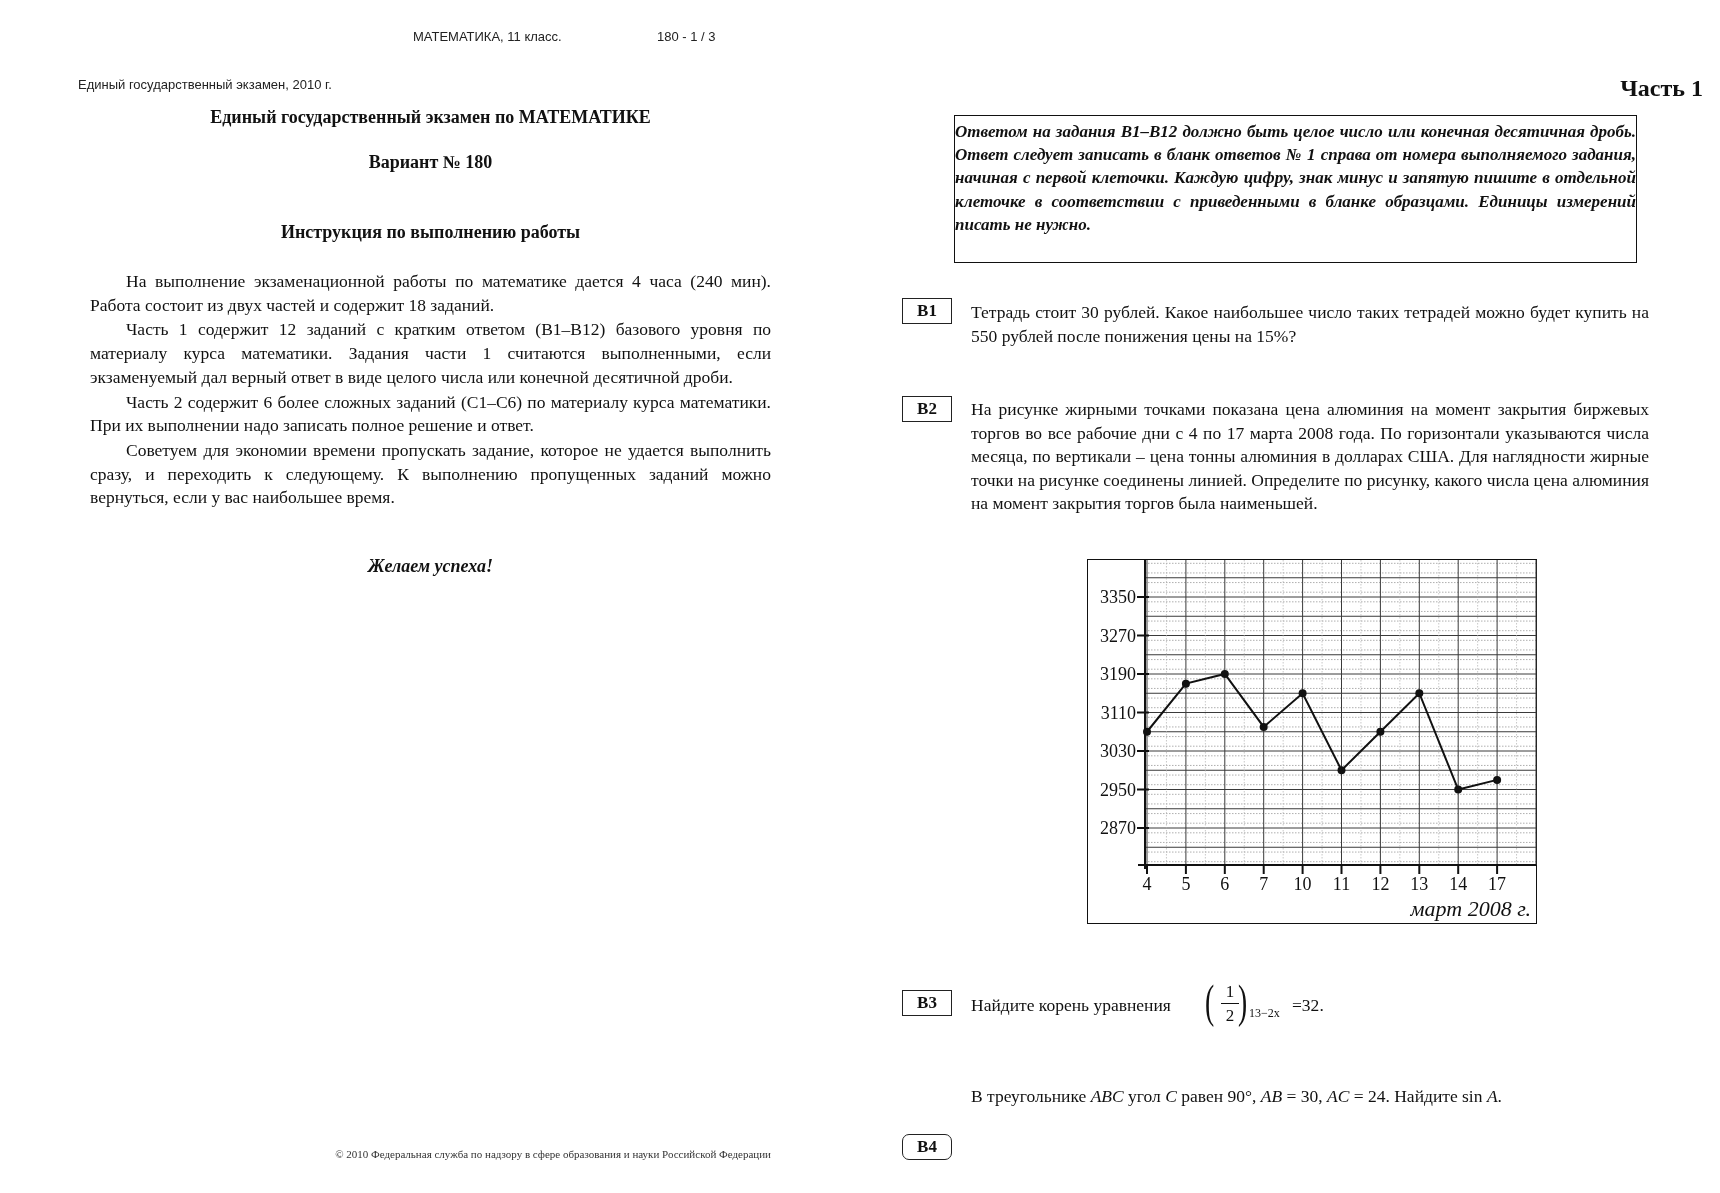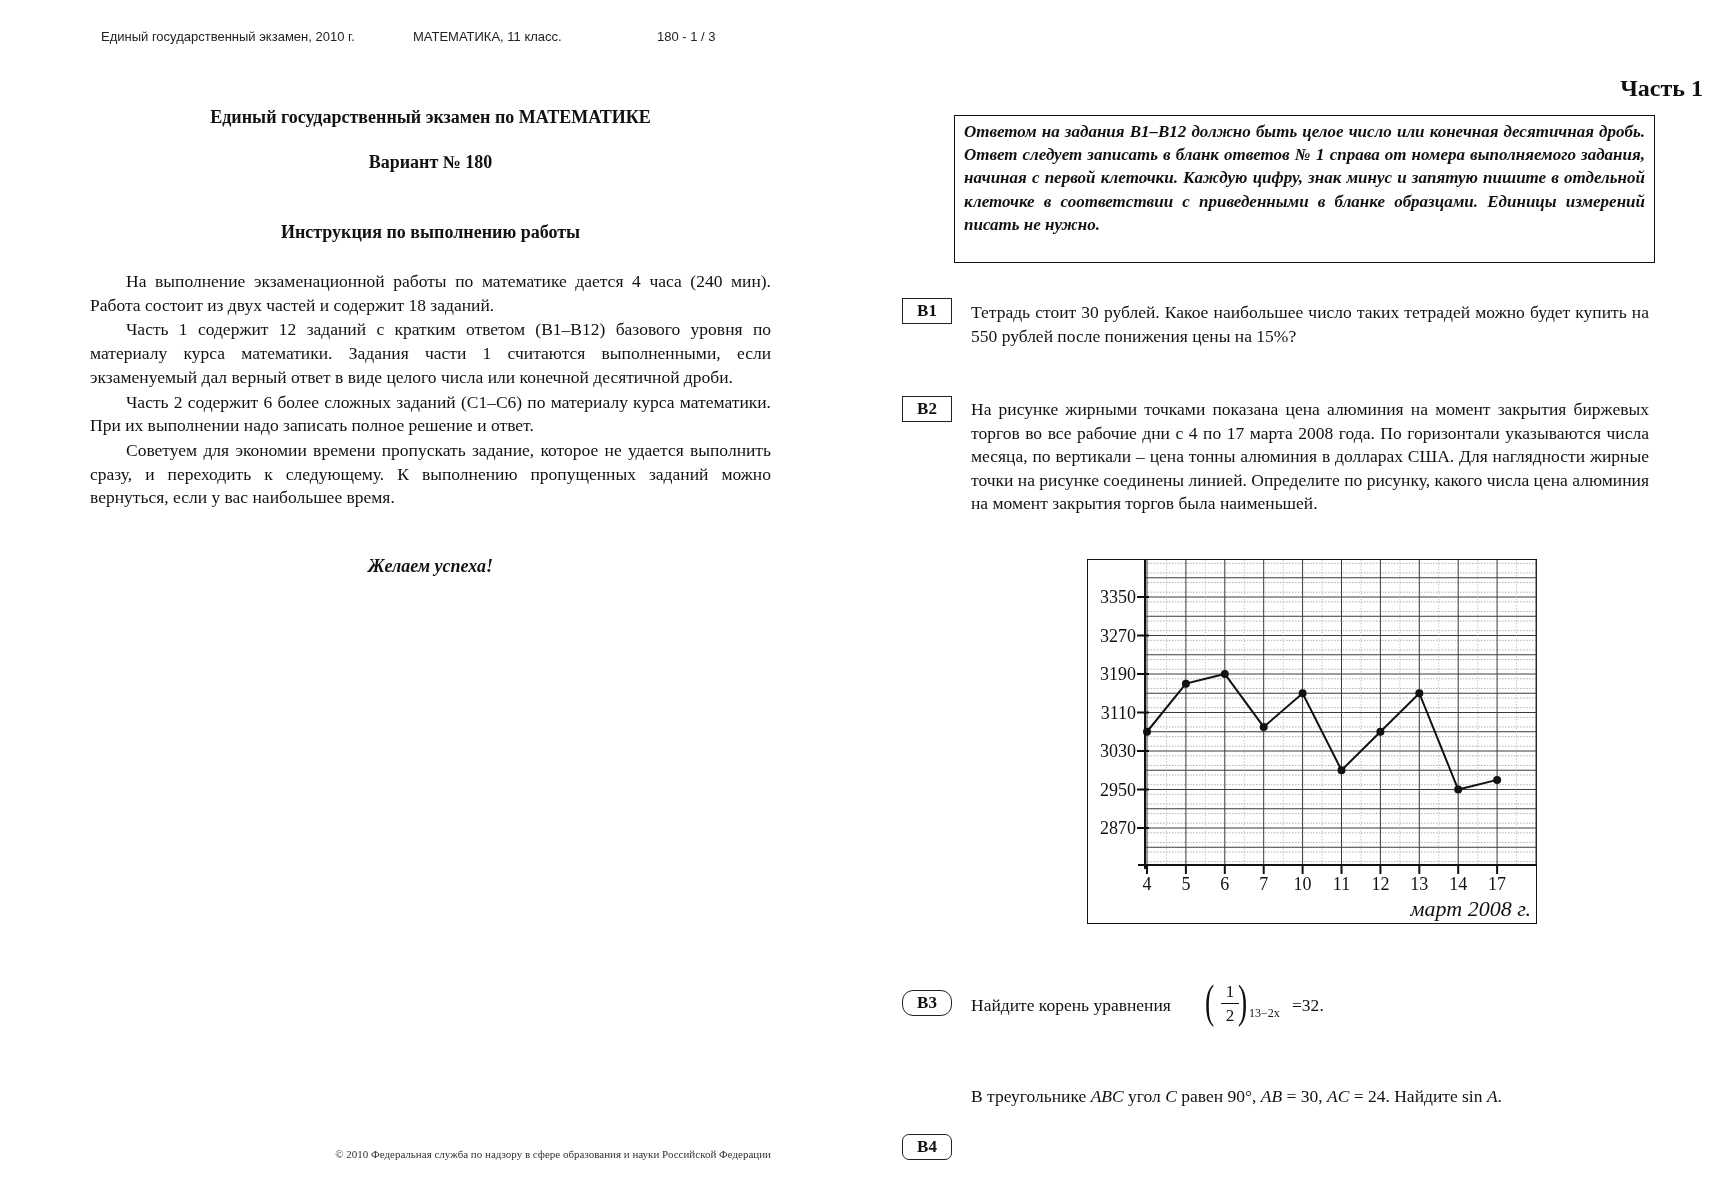--- a/index.html
+++ b/index.html
@@ -6,32 +6,32 @@
   body { width: 1720px; height: 1193px; position: relative; overflow: hidden; color: #111; font-family: "Liberation Serif", serif; }
   .abs { position: absolute; }
   .hdr { font-family: "Liberation Sans", sans-serif; font-size: 13px; top: 29px; color: #222; white-space: nowrap; }
   .title { left: 90px; width: 681px; text-align: center; font-weight: bold; font-size: 18px; white-space: nowrap; }
   .para { left: 90px; width: 681px; font-size: 17.5px; line-height: 23.7px; text-align: justify; }
   .para p { margin: 0 0 1px 0; text-indent: 36px; }
   .wish { left: 90px; width: 681px; text-align: center; font-weight: bold; font-style: italic; font-size: 18px; top: 556px; }
   .footer { left: 90px; width: 681px; text-align: right; font-size: 11px; line-height: 14px; color: #333; top: 1135px; margin-top: 12px; }
   .footer b { font-weight: bold; }
   .part-title { left: 1004px; width: 699px; text-align: right; font-weight: bold; font-size: 24px; top: 75px; }
-  .rule-box { left: 954px; top: 115px; width: 681px; height: 138px; border: 1.5px solid #111; padding: 4px 9px; box-sizing: content-box; font-style: italic; font-weight: bold; font-size: 17px; line-height: 23.2px; text-align: justify; }
+  .rule-box { left: 954px; top: 115px; width: 681px; height: 138px; border: 1.5px solid #111; padding: 4px 0; box-sizing: content-box; font-style: italic; font-weight: bold; font-size: 17px; line-height: 23.2px; text-align: justify; }
   .rule-box::after { content: ""; }
   .blabel { left: 902px; width: 50px; height: 26px; border: 1.5px solid #222; box-sizing: border-box; text-align: center; font-weight: bold; font-size: 17px; line-height: 24px; }
   .task { left: 971px; width: 678px; font-size: 17.5px; line-height: 23.6px; text-align: justify; }
   .chart-frame { left: 1087px; top: 559px; width: 450px; height: 365px; border: 1.5px solid #111; box-sizing: border-box; }
   .math-i { font-style: italic; }
   svg text { font-family: "Liberation Serif", serif; }
 </style>
 </head>
 <body>
 
-<div class="abs hdr" style="left:101px;">Единый государственный экзамен, 2010 г.</div>
+<div class="abs hdr" style="left:78px;margin-top:48px;">Единый государственный экзамен, 2010 г.</div>
 <div class="abs hdr" style="left:413px;">МАТЕМАТИКА, 11 класс.</div>
 <div class="abs hdr" style="left:657px;">180 - 1 / 3</div>
 
 <div class="abs title" style="top:107px;">Единый государственный экзамен по МАТЕМАТИКЕ</div>
 <div class="abs title" style="top:152px;">Вариант № 180</div>
 <div class="abs title" style="top:222px;">Инструкция по выполнению работы</div>
 
 <div class="abs para" style="top:270px;">
   <p>На выполнение экзаменационной работы по математике дается 4 часа (240 мин). Работа состоит из двух частей и содержит 18 заданий.</p>
   <p>Часть 1 содержит 12 заданий с кратким ответом (В1–В12) базового уровня по материалу курса математики. Задания части 1 считаются выполненными, если экзаменуемый дал верный ответ в виде целого числа или конечной десятичной дроби.</p>
@@ -169,21 +169,21 @@
       <circle cx="1263.7" cy="726.9375" r="4" fill="#111111"></circle>
       <circle cx="1302.6" cy="693.25" r="4" fill="#111111"></circle>
       <circle cx="1341.5" cy="770.25" r="4" fill="#111111"></circle>
       <circle cx="1380.4" cy="731.75" r="4" fill="#111111"></circle>
       <circle cx="1419.3" cy="693.25" r="4" fill="#111111"></circle>
       <circle cx="1458.2" cy="789.5" r="4" fill="#111111"></circle>
       <circle cx="1497.1" cy="779.875" r="4" fill="#111111"></circle>
     </svg>
 </div>
 
-<div class="abs blabel" style="top:990px;border-radius:11px;">B3</div>
+<div class="abs blabel" style="top:990px;">B3</div>
 <div class="abs" style="left:971px; top:995px; font-size:17.5px; white-space:nowrap;">Найдите корень уравнения</div>
 <div class="abs" style="left:1205px; top:978px; width:140px; height:60px;">
   <span class="abs" style="left:0; top:0; font-size:46px; line-height:48px; font-weight:100; transform:scaleX(0.6); transform-origin:left top;">(</span>
   <span class="abs" style="left:16px; top:4px; width:18px; text-align:center; font-size:17px;">1</span>
   <span class="abs" style="left:16px; top:25px; width:18px; height:0; border-top:1px solid #111;"></span>
   <span class="abs" style="left:16px; top:28px; width:18px; text-align:center; font-size:17px;">2</span>
   <span class="abs" style="left:33px; top:0; font-size:46px; line-height:48px; transform:scaleX(0.6); transform-origin:left top;">)</span>
   <span class="abs math-i" style="left:44px; top:-4px; font-size:12px; font-style:normal;margin-top:32px;">13−2x</span>
   <span class="abs" style="left:75px; top:17px; font-size:17.5px;margin-left:12px;"><span>=32</span><span>.</span></span>
 </div>

